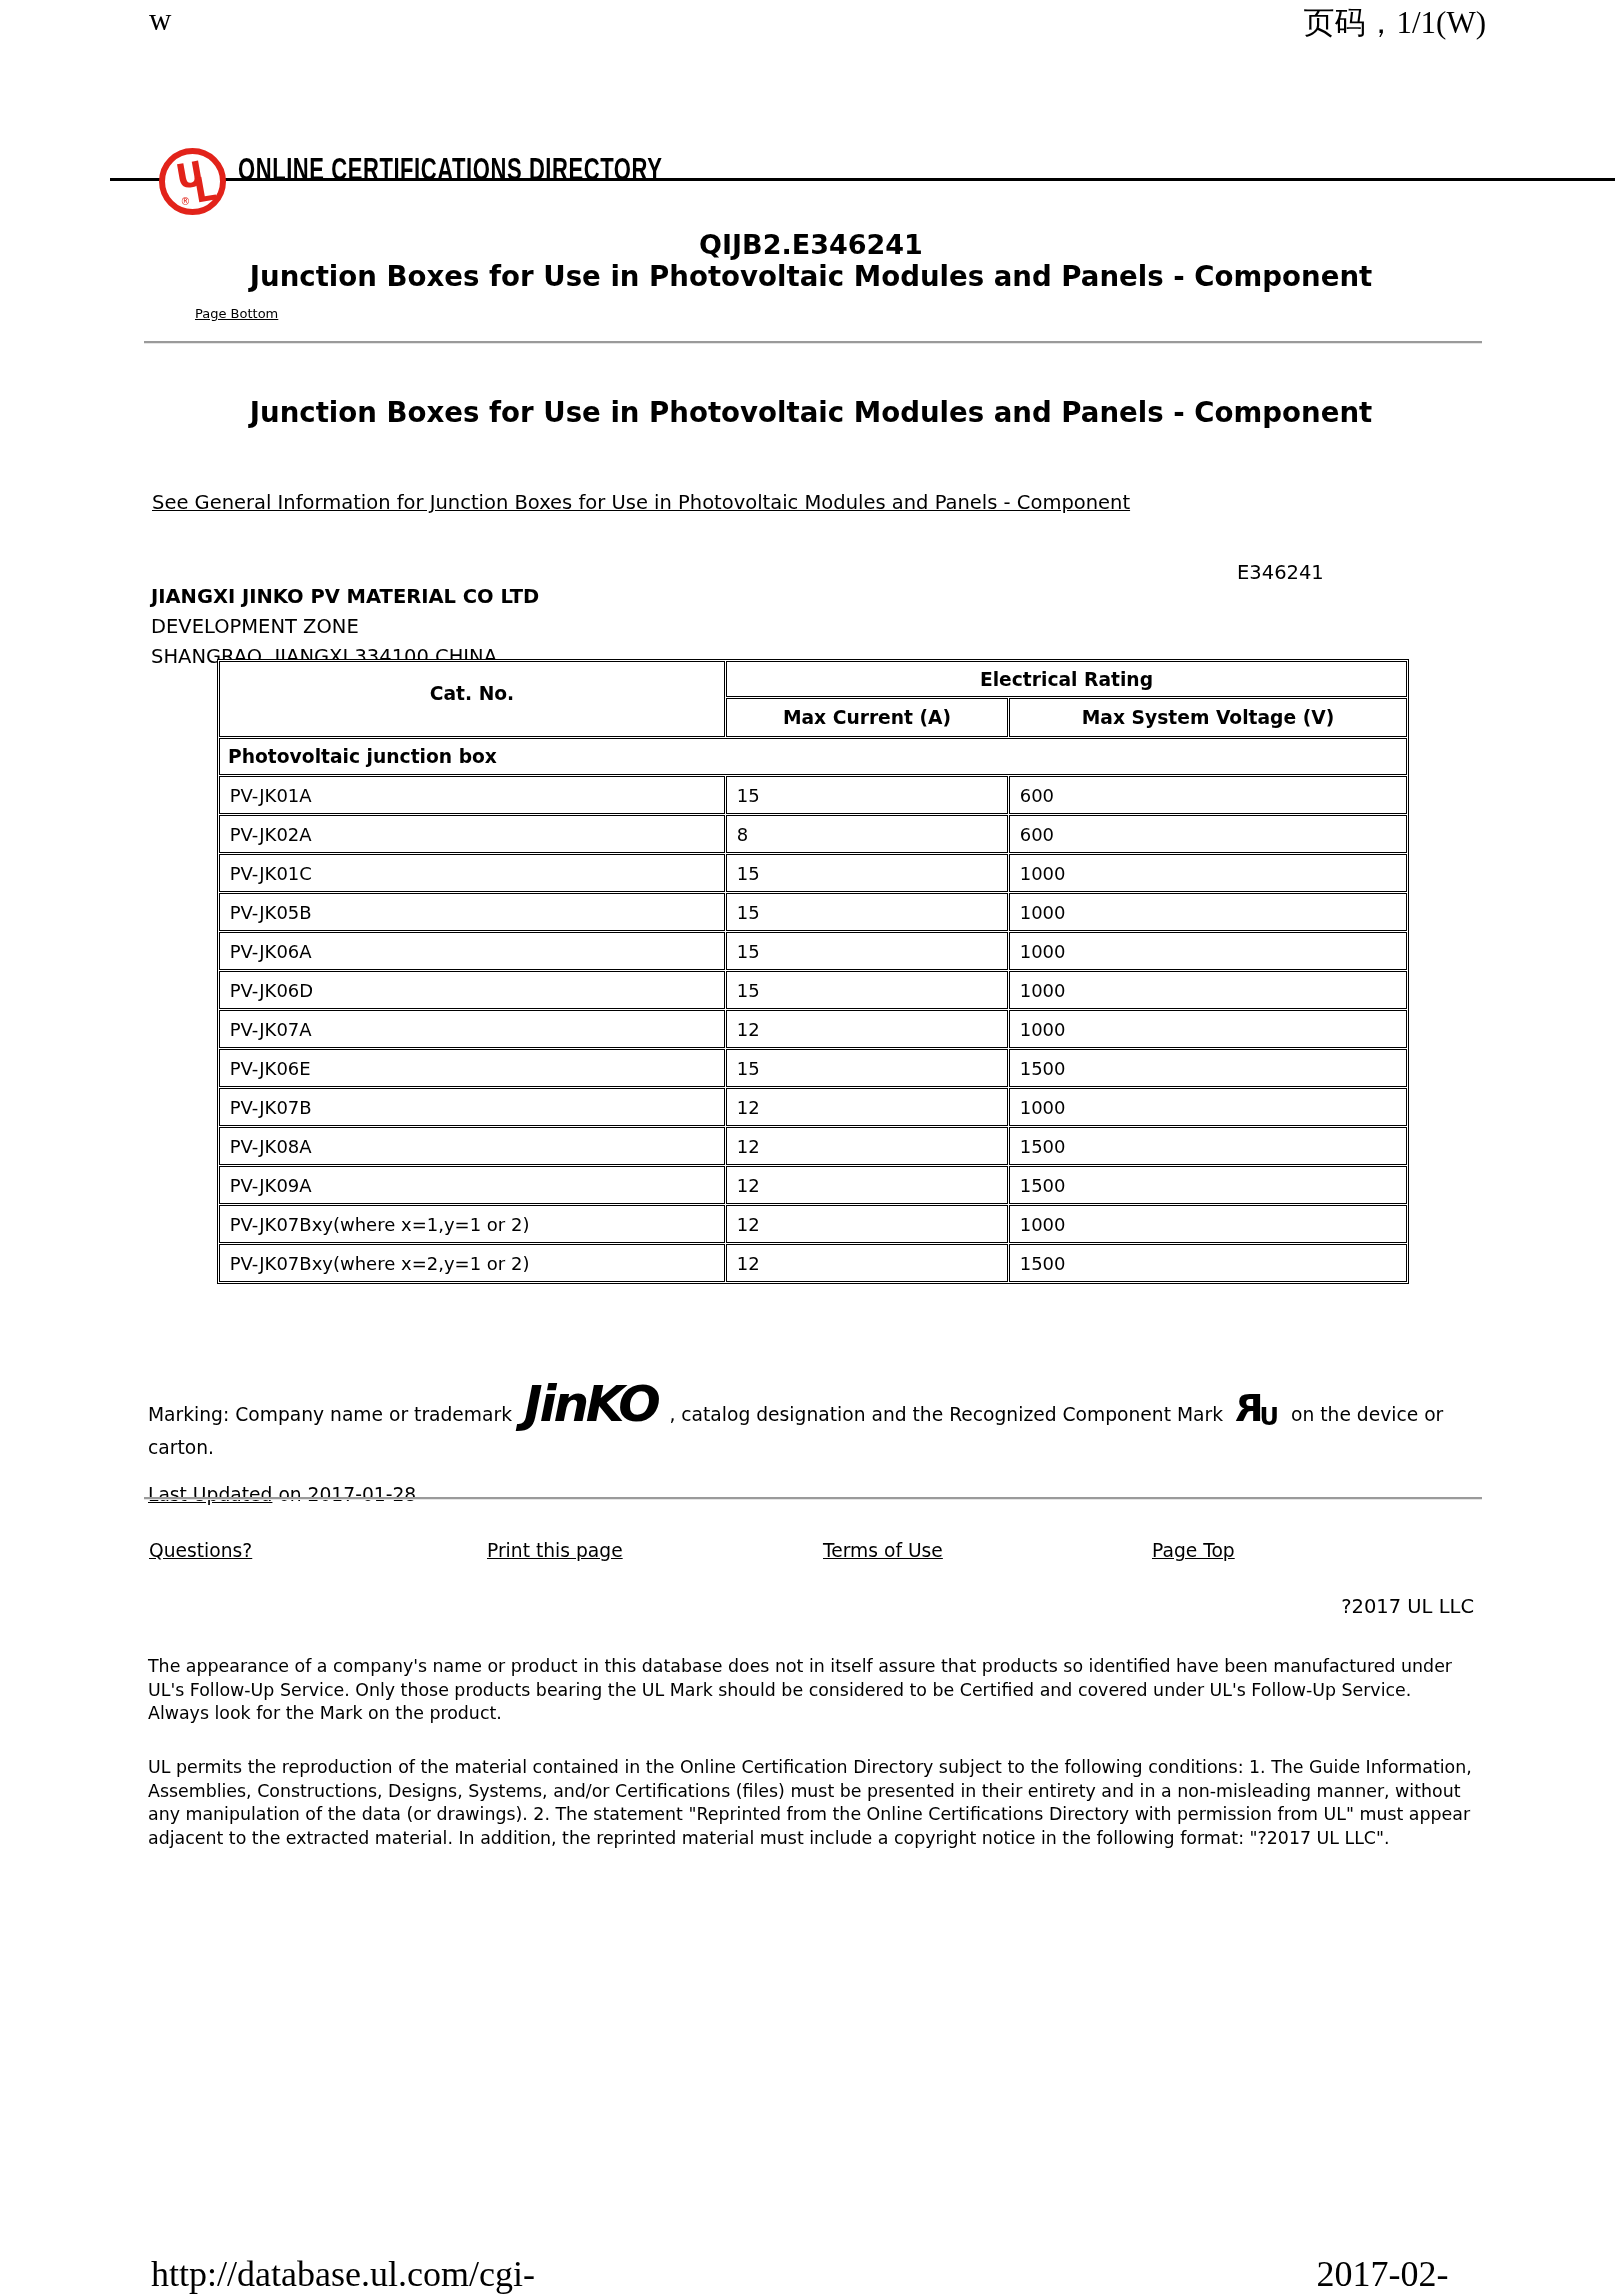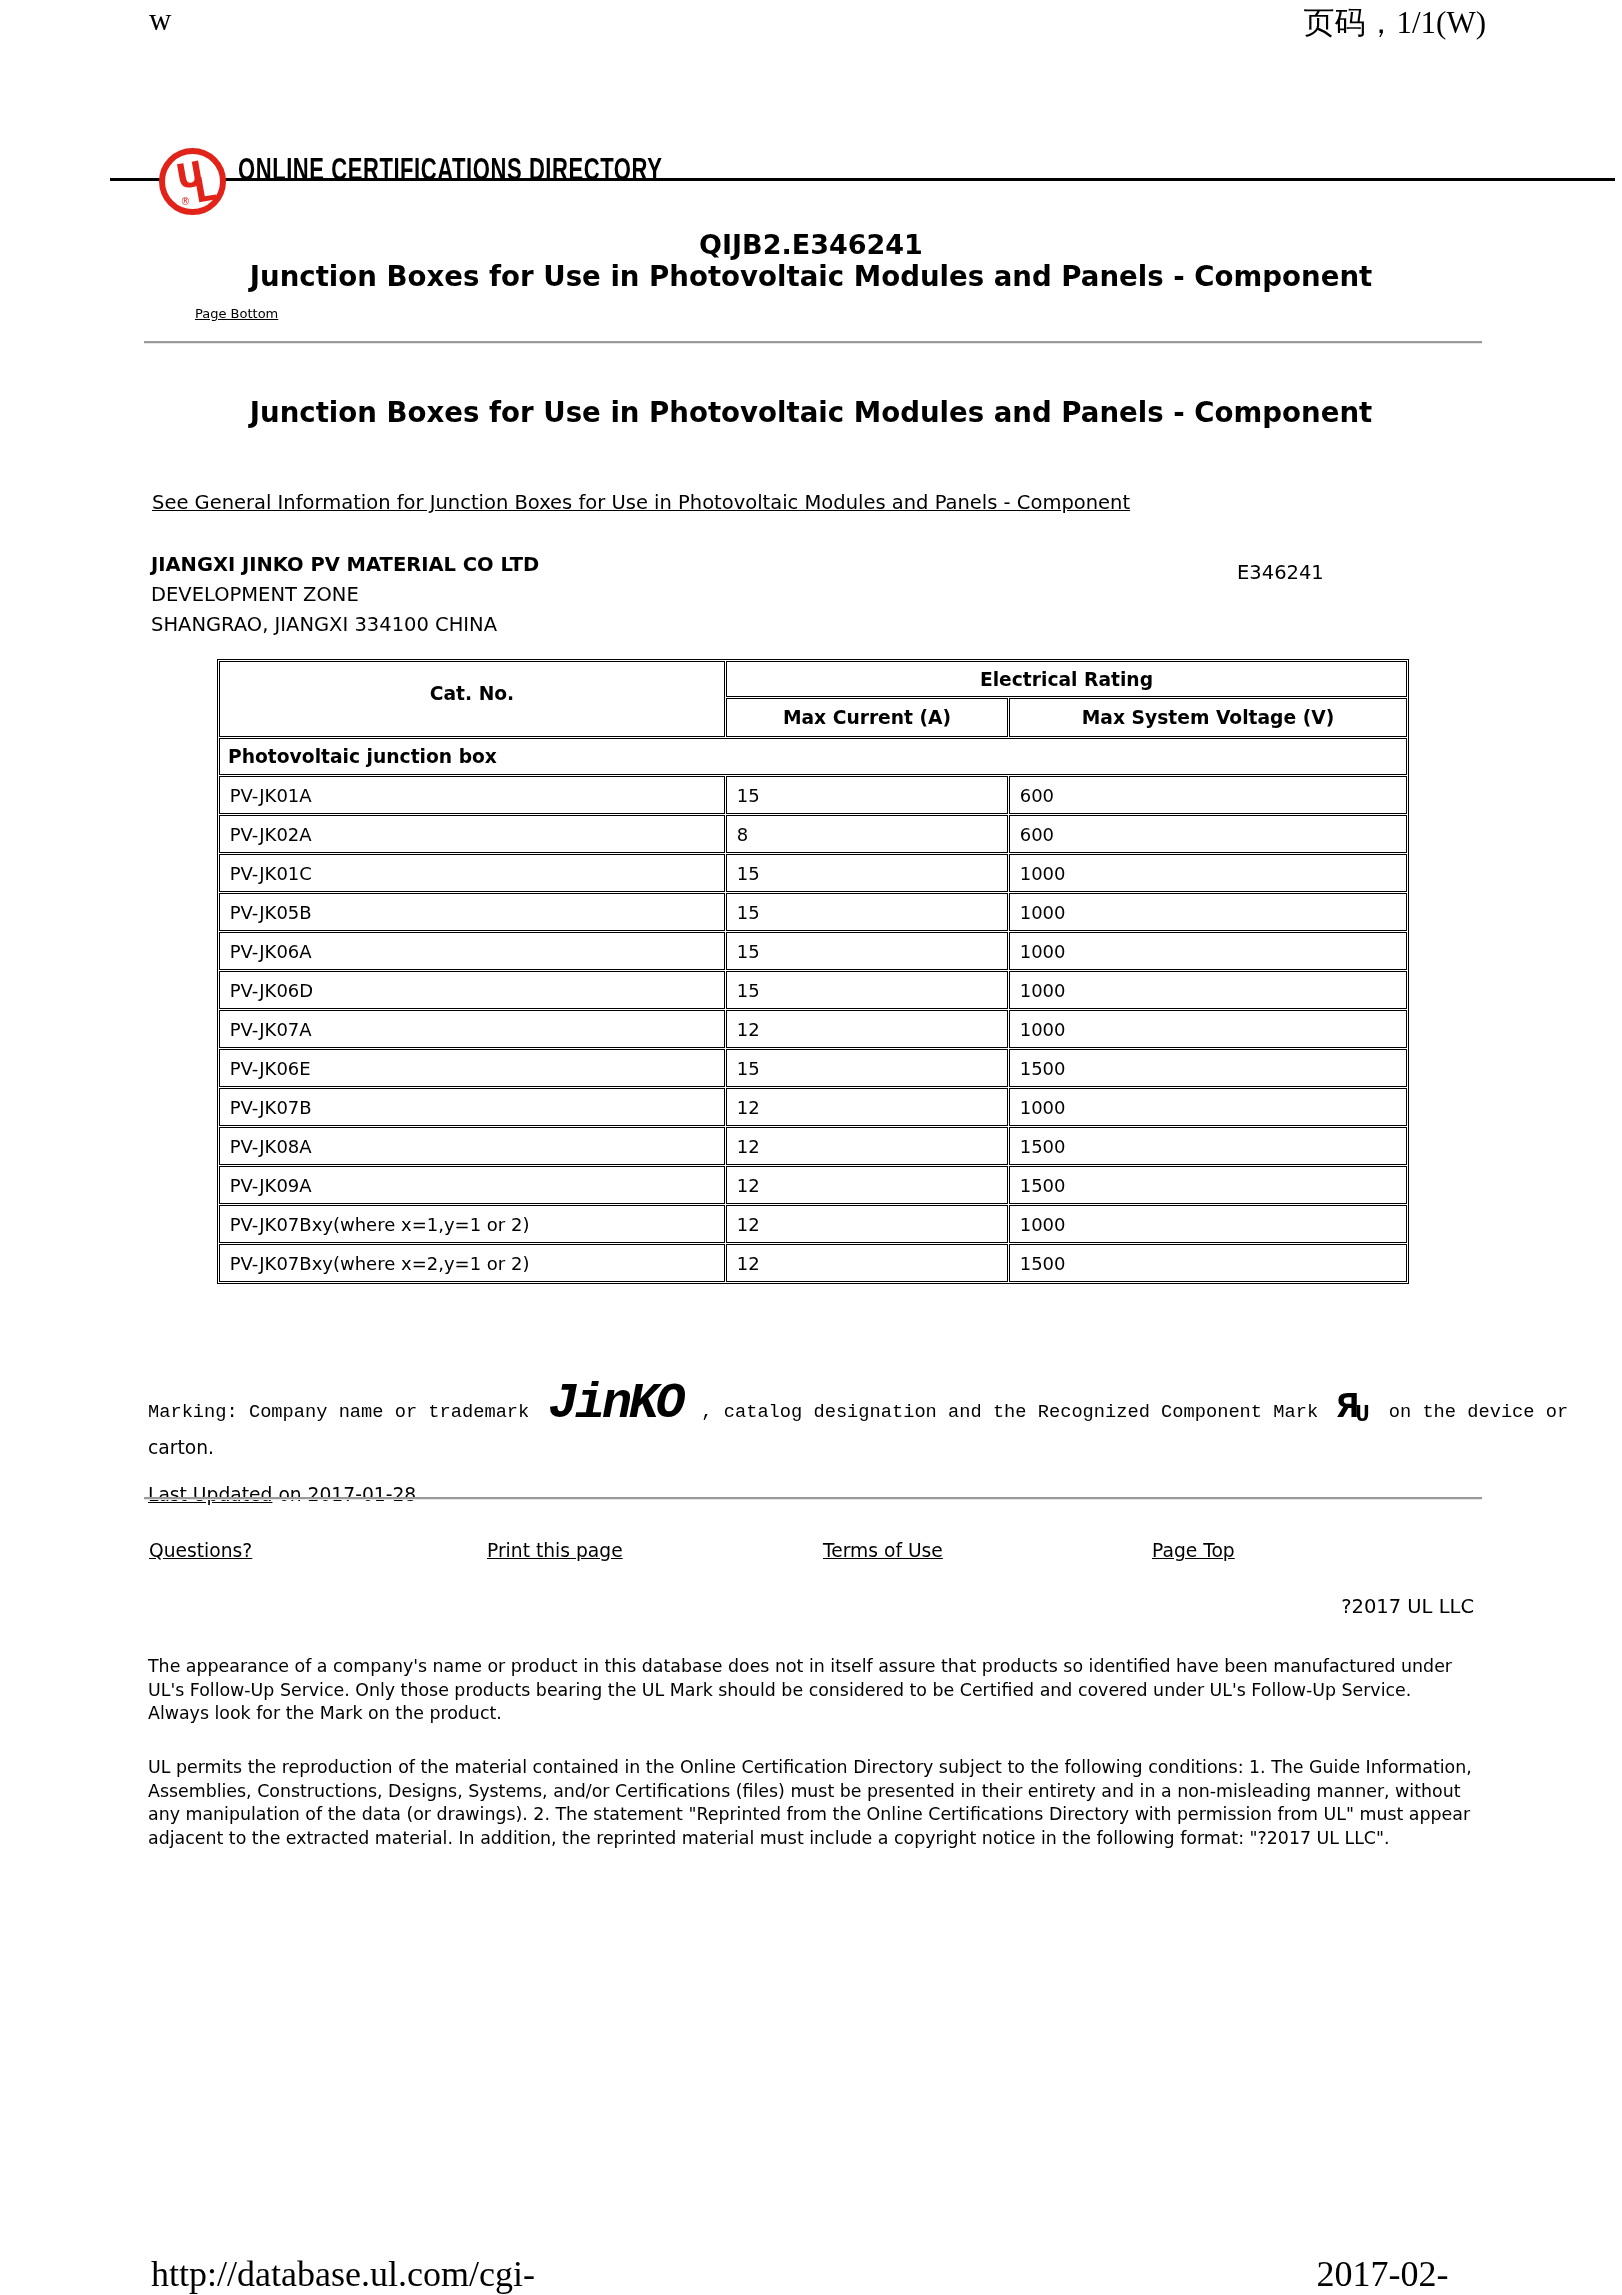--- a/index.html
+++ b/index.html
@@ -75,40 +75,40 @@
   }
   .see-general-link {
     position: absolute; top: 491px; left: 152px;
     font-size: 19.5px; color: #000; text-decoration: underline; cursor: pointer;
   }
   
   .company {
     position: absolute; top: 550px; left: 151px; width: 1330px;
     font-size: 19.5px; line-height: 30px;
   }
-  .company .name { font-weight: bold; }
+  .company .name { font-weight: bold; margin-top: 32px; }
   .company .file-no { position: absolute; left: 1086px; top: 8px; font-weight: normal; }
   
   table.ratings {
     position: absolute; top: 659px; left: 217px; width: 1192px;
     border-collapse: separate; border-spacing: 1.6px;
     border: 1.6px solid #000; background: #fff;
   }
   table.ratings th, table.ratings td { border: 1.6px solid #000; background: #fff; }
   table.ratings th { font-size: 18.7px; font-weight: bold; text-align: center; vertical-align: middle; }
   .th-er   { height: 36px; }
   .th-sub  { height: 39px; }
   .th-cat  { vertical-align: bottom; padding-bottom: 11.4px; }
   .cat-span { height: 37px; font-size: 18.7px; font-weight: bold; text-align: left; padding-left: 8px; vertical-align: middle; }
   td.cell { height: 38px; font-size: 18px; text-align: left; padding-left: 9.7px; vertical-align: middle; }
   
   .marking {
     position: absolute; top: 1379px; left: 148px; width: 1338px; font-size: 18.7px;
   }
-  .marking-line { display: flex; align-items: baseline; column-gap: 19px; white-space: nowrap; font-family: Liberation Mono, monospace; }
+  .marking-line { display: flex; align-items: baseline; column-gap: 12px; white-space: nowrap; }
   .jinko-logo {
     font-size: 50px; font-weight: bold; font-style: italic;
     letter-spacing: -3.2px; line-height: 1;
   }
   .ru-mark { display: inline-block; white-space: nowrap; }
   .ru-mark .ru-r {
     display: inline-block; transform: scaleX(-1);
     font-size: 37px; font-weight: bold; line-height: 1;
   }
   .ru-mark .ru-u {

